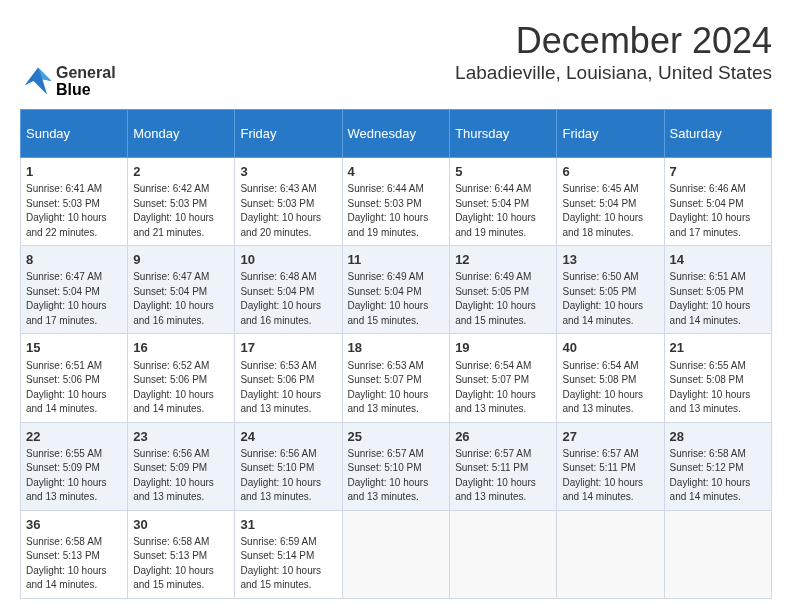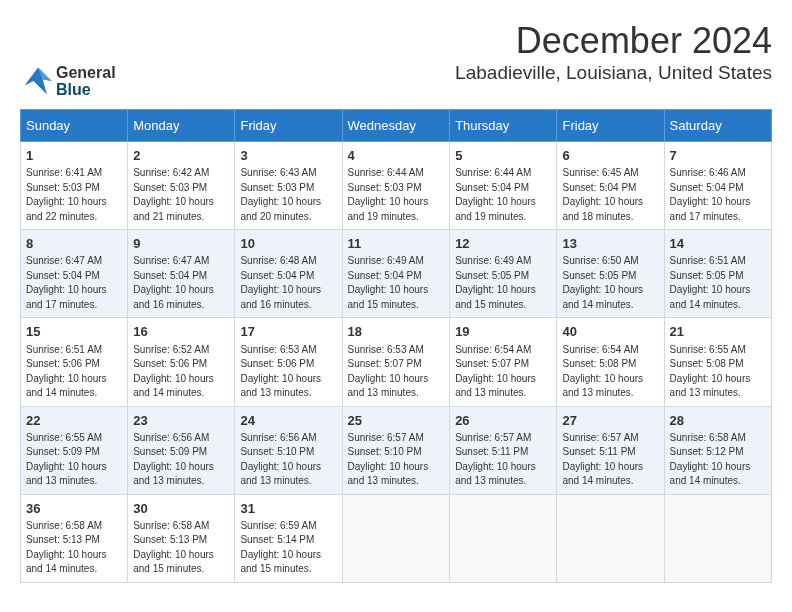--- a/index.html
+++ b/index.html
@@ -29,21 +29,21 @@
       color: #333;
     }
     .calendar {
       width: 100%;
       border-collapse: collapse;
       font-size: 11px;
     }
     .calendar th {
       background-color: #2878c8;
       color: #fff;
-      padding: 8px 5px;
+      padding: 16px 5px;
       text-align: left;
       font-size: 13px;
       font-weight: normal;
       border: 1px solid #5a9ee0;
     }
     .calendar td {
       vertical-align: top;
       padding: 5px 5px;
       border: 1px solid #d0d8e8;
       background: #fff;
@@ -83,21 +83,21 @@
     }
     .logo-general {
       font-size: 16px;
       font-weight: bold;
       color: #333;
       line-height: 1.1;
     }
     .logo-blue {
       font-size: 16px;
       font-weight: bold;
-      color: #0c4a6e;
+      color: #000000;
       line-height: 1.1;
     }
   </style>
 </head>
 <body>
 
 <div class="header-area">
   <div class="logo-wrapper">
     <svg class="logo-bird" viewBox="0 0 40 40">
       <polygon points="20,5 35,20 25,18 30,35 15,20 5,25" fill="#2878c8"></polygon>

